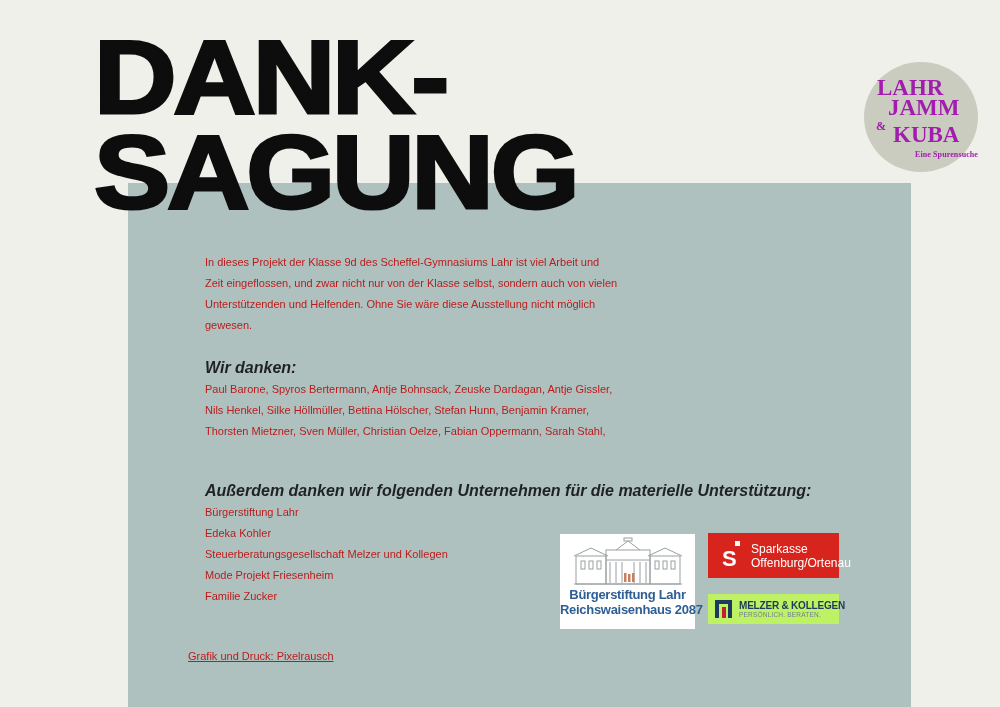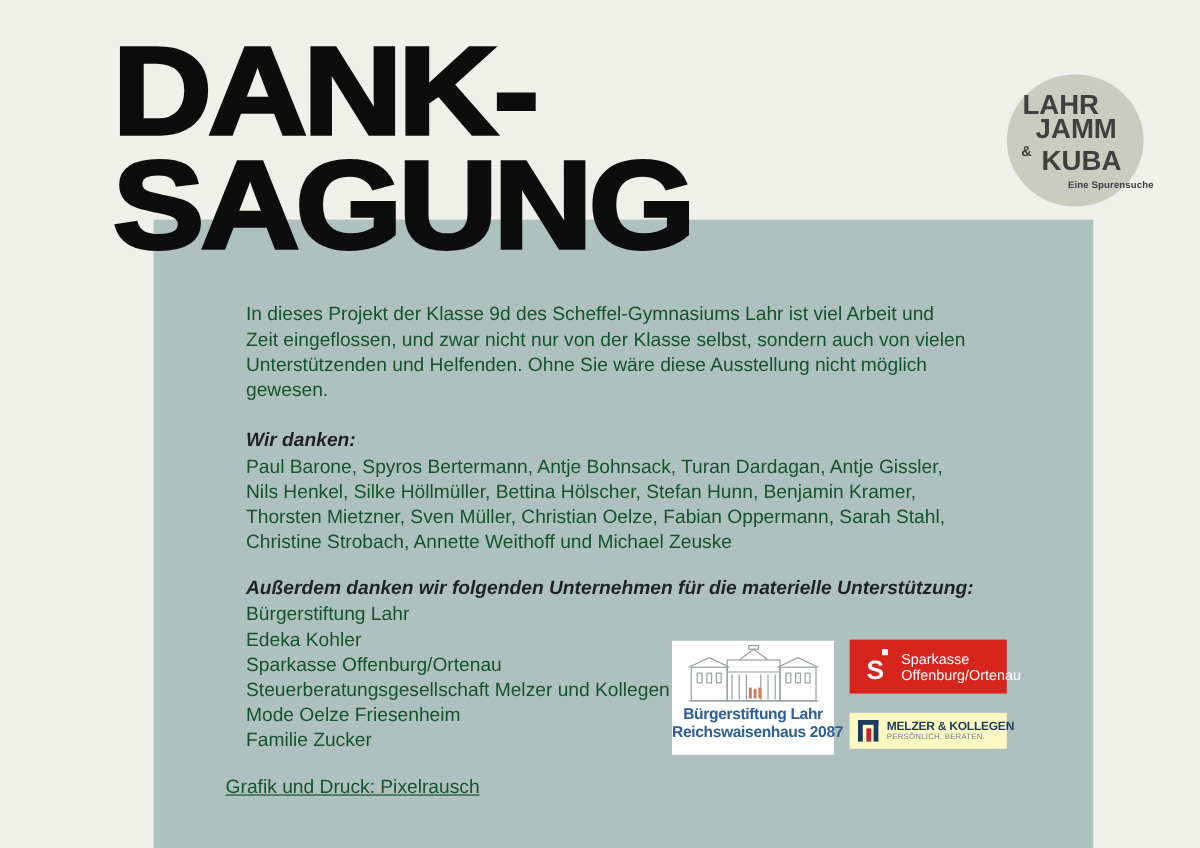--- a/index.html
+++ b/index.html
@@ -7,30 +7,30 @@
   body { font-family:"Liberation Sans", sans-serif; }
   .poster { position:relative; width:1000px; height:707px; background:#eef0e9; overflow:hidden; }
 
   .panel { position:absolute; left:128px; top:183px; width:783px; height:524px; background:#afc1bf; }
 
   .title { position:absolute; left:94px; top:30px; z-index:3; color:#0d0d0d;
            font-weight:bold; font-size:104px; line-height:95px; letter-spacing:-3px;
            transform:scaleX(1.1); transform-origin:left top;
            -webkit-text-stroke:3px #0d0d0d; white-space:nowrap; }
 
-  .badge { position:absolute; left:839px; top:62px; width:114px; height:110px;
-           border-radius:50%; background:#c9ccbf; z-index:2; color:#404040; }
+  .badge { position:absolute; left:864px; top:62px; width:114px; height:110px;
+           border-radius:50%; background:#c9ccbf; z-index:2; color:#a21caf;font-family:Liberation Serif, serif; }
   .badge div { position:absolute; font-weight:bold; line-height:1; white-space:nowrap; }
   .badge-lahr    { left:13px; top:14px;  font-size:23px; }
   .badge-jamm    { left:24px; top:34px;  font-size:23px; }
   .badge-amp     { left:12px; top:58px;  font-size:12px; }
   .badge-kuba    { left:29px; top:61px;  font-size:23px; }
   .badge-tagline { left:31px; top:89px;  font-size:8px; letter-spacing:0.1px;padding-left:20px; }
 
-  .txt { position:absolute; color:#14532d; font-size:16px; line-height:21px; z-index:4; white-space:nowrap; }
+  .txt { position:absolute; color:#b91c1c; font-size:11px; line-height:21px; z-index:4; white-space:nowrap; }
   .bold-head { color:#1f2222; font-weight:bold; font-size:16px;font-style:italic; }
 
   .intro     { left:205px; top:252px; }
   .thanks-h  { left:205px; top:357px; }
   .thanks    { left:205px; top:379px; }
   .sponsor-h { left:205px; top:480px; }
   .sponsors  { left:205px; top:502px; }
   .credit    { left:188px; top:646px;text-decoration:underline; }
 
   
@@ -42,21 +42,21 @@
   
   .logo-sparkasse { position:absolute; left:708px; top:533px; width:131px; height:45px;
                     background:#d7251e; z-index:5; color:#ffffff; }
   .s-mark { position:absolute; left:14px; top:8px; width:20px; height:29px; }
   .s-dot { position:absolute; right:2px; top:0; width:5px; height:5px; background:#ffffff; }
   .s-letter { position:absolute; left:0; bottom:0; font-size:22px; line-height:22px; font-weight:bold; }
   .sp-text { position:absolute; left:43px; top:9px; font-size:12px; line-height:14px; white-space:nowrap; }
 
   
   .logo-melzer { position:absolute; left:708px; top:594px; width:131px; height:30px;
-                 background:#fef9c3; z-index:5; }
+                 background:#bef264; z-index:5; }
   .m-mark { position:absolute; left:7px; top:6px; width:17px; height:18px; }
   .m-top   { position:absolute; left:0; top:0; width:17px; height:4px; background:#1c3a5e; }
   .m-left  { position:absolute; left:0; top:0; width:4px; height:18px; background:#1c3a5e; }
   .m-right { position:absolute; right:0; top:0; width:4px; height:18px; background:#1c3a5e; }
   .m-red   { position:absolute; left:6.5px; top:7px; width:4px; height:11px; background:#c22034; }
   .m-text { position:absolute; left:31px; top:6px; white-space:nowrap; }
   .ml1 { font-size:10px; font-weight:bold; color:#1c3a5e; letter-spacing:-0.2px; line-height:11px; }
   .ml2 { font-size:6.5px; color:#6e8092; letter-spacing:0.2px; line-height:8px; }
 </style>
 </head>
@@ -82,34 +82,32 @@
   <div class="txt intro">
     <div>In dieses Projekt der Klasse 9d des Scheffel-Gymnasiums Lahr ist viel Arbeit und</div>
     <div>Zeit eingeflossen, und zwar nicht nur von der Klasse selbst, sondern auch von vielen</div>
     <div>Unterstützenden und Helfenden. Ohne Sie wäre diese Ausstellung nicht möglich</div>
     <div>gewesen.</div>
   </div>
 
   <div class="txt bold-head thanks-h">Wir danken:</div>
 
   <div class="txt thanks">
-    <div>Paul Barone, Spyros Bertermann, Antje Bohnsack, Turan Dardagan, Antje Gissler,</div>
+    <div>Paul Barone, Spyros Bertermann, Antje Bohnsack, Zeuske Dardagan, Antje Gissler,</div>
     <div>Nils Henkel, Silke Höllmüller, Bettina Hölscher, Stefan Hunn, Benjamin Kramer,</div>
     <div>Thorsten Mietzner, Sven Müller, Christian Oelze, Fabian Oppermann, Sarah Stahl,</div>
-    <div>Christine Strobach, Annette Weithoff und Michael Zeuske</div>
   </div>
 
   <div class="txt bold-head sponsor-h">Außerdem danken wir folgenden Unternehmen für die materielle Unterstützung:</div>
 
   <div class="txt sponsors">
     <div>Bürgerstiftung Lahr</div>
     <div>Edeka Kohler</div>
-    <div>Sparkasse Offenburg/Ortenau</div>
     <div>Steuerberatungsgesellschaft Melzer und Kollegen</div>
-    <div>Mode Oelze Friesenheim</div>
+    <div>Mode Projekt Friesenheim</div>
     <div>Familie Zucker</div>
   </div>
 
   <div class="txt credit">Grafik und Druck: Pixelrausch</div>
 
   <div class="logo-buerger">
     <svg width="116" height="50" viewBox="0 0 116 50">
       <g stroke="#98a0a0" stroke-width="1" fill="none">
         <line x1="4" y1="47" x2="112" y2="47"></line>
         <rect x="6" y="19" width="30" height="28"></rect>

